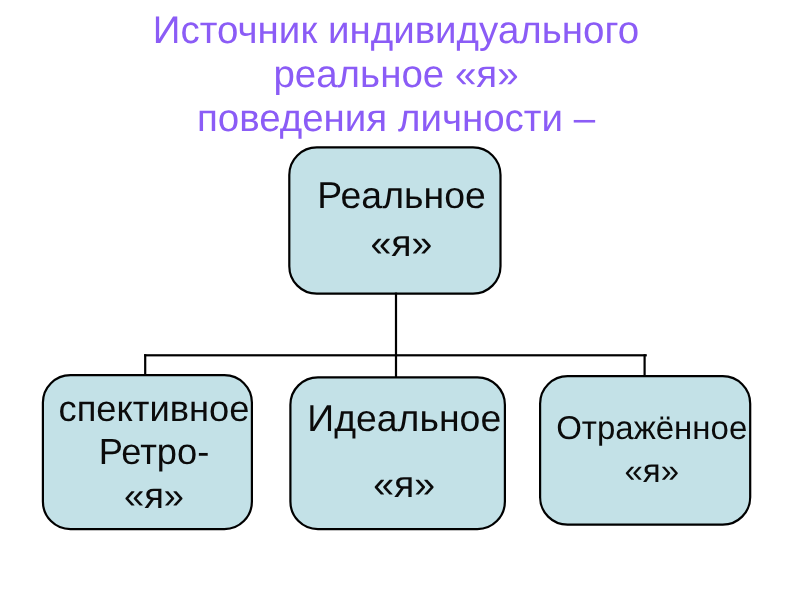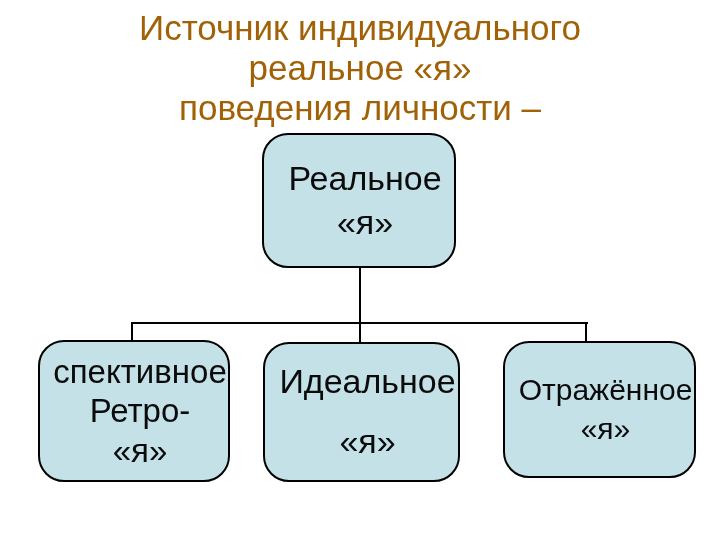--- a/index.html
+++ b/index.html
@@ -18,21 +18,21 @@
   }
   .title {
     position: absolute;
     left: 40px;
     right: 40px;
     top: 8px;
     text-align: center;
     font-size: 35px;
     line-height: 40px;
     letter-spacing: 0px;
-    color: #a16207;
+    color: #8b5cf6;
   }
   .title .t-line { white-space: nowrap; }
 
   .node {
     position: absolute;
     box-sizing: border-box;
     background: #c3e1e7;
     border: 2px solid #000000;
     display: flex;
     flex-direction: column;
@@ -63,21 +63,20 @@
     width: 197px; height: 140px;
     border-radius: 26px;
     font-size: 34px;
     gap: 16px;
   }
   .node-c2 {
     left: 490px; top: 341px;
     width: 193px; height: 137px;
     border-radius: 26px;
     font-size: 30px;
-    margin-left: 13px;
   }
   .connector {
     position: absolute;
     background: #000000;
   }
   .conn-root-down   { left: 359px; top: 266px; width: 2px; height: 58px; }
   .conn-horizontal  { left: 131px; top: 322px; width: 457px; height: 2px; }
   .conn-drop-left   { left: 131px; top: 322px; width: 2px; height: 19px; }
   .conn-drop-middle { left: 359px; top: 322px; width: 2px; height: 21px; }
   .conn-drop-right  { left: 585px; top: 322px; width: 2px; height: 20px; }

